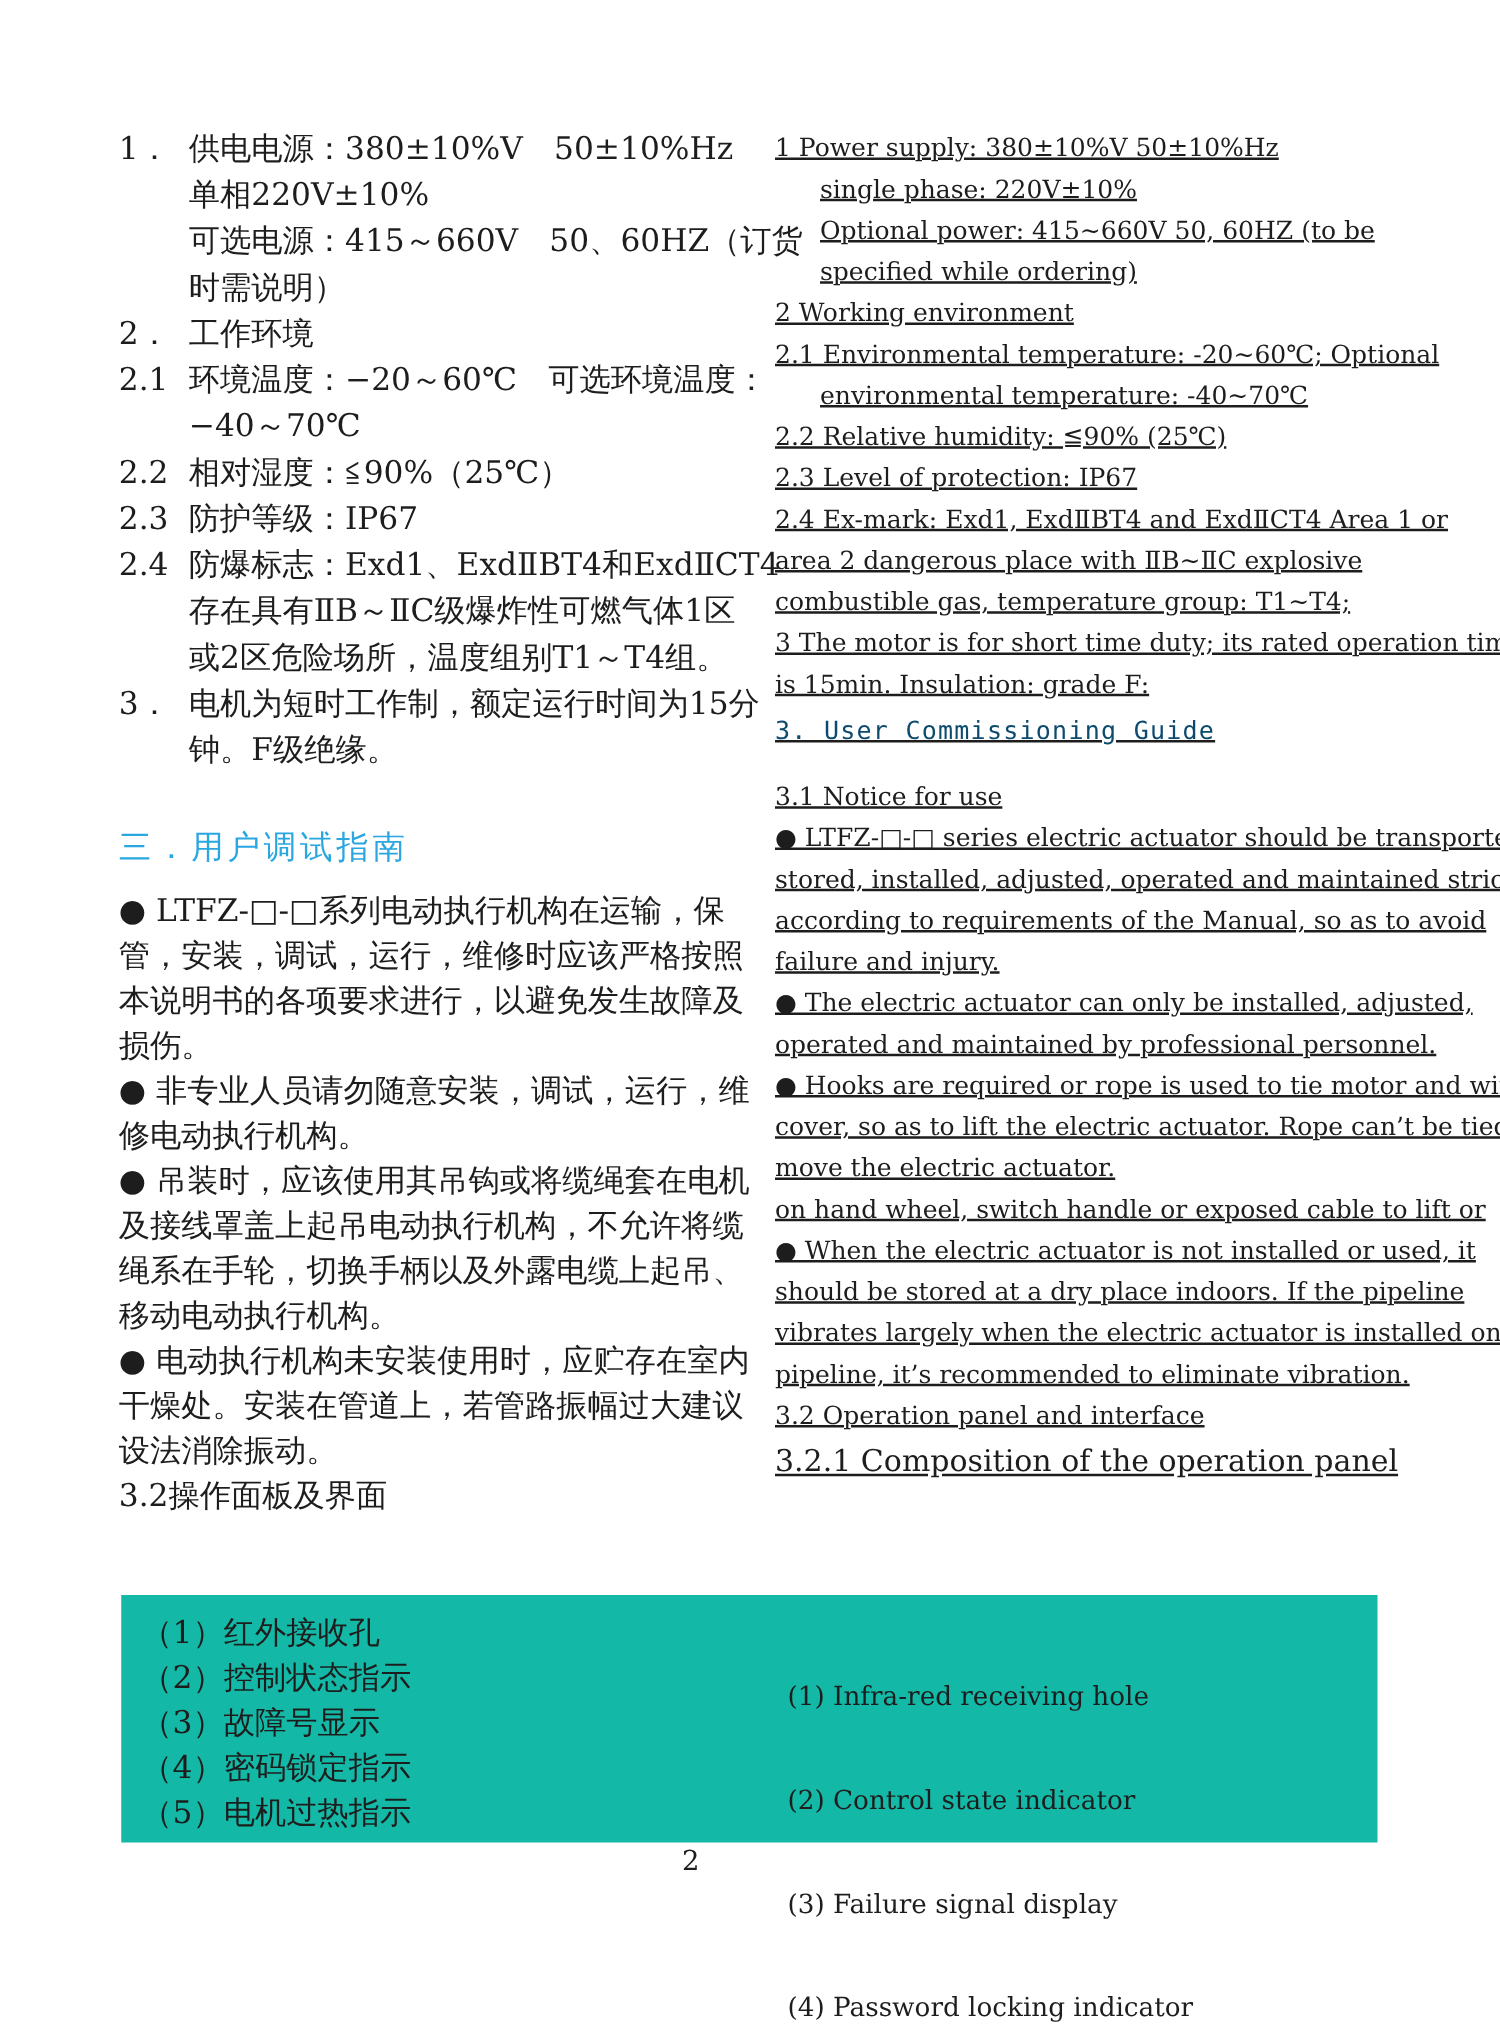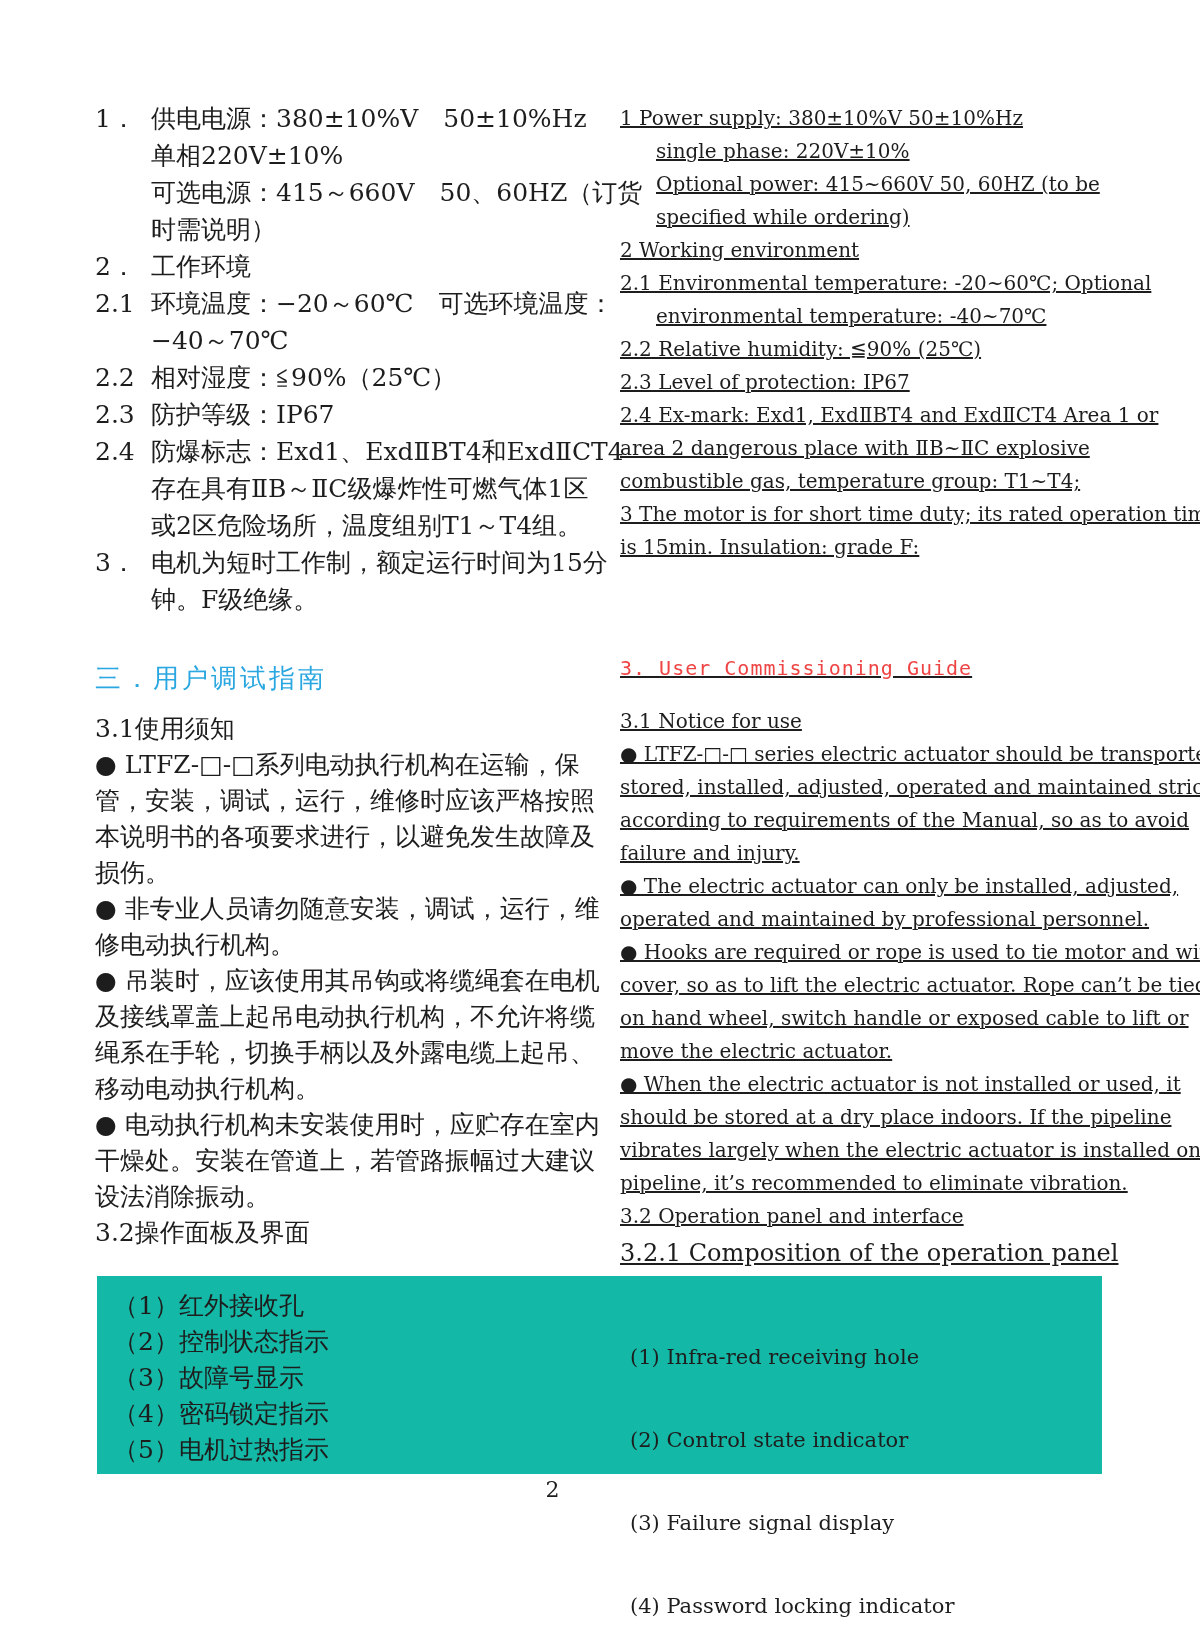--- a/index.html
+++ b/index.html
@@ -22,23 +22,22 @@
     color:#2aa7e0;letter-spacing:3px;
     font-family:"DejaVu Sans","Liberation Sans",sans-serif;
   }
   .cn-para{margin-top:13px;}
   .cn-para .line{font-size:25px;line-height:36px;white-space:nowrap;}
   
   .col-right{position:absolute;left:620px;top:102px;width:496px;text-decoration:underline;}
   .en-spec .line{font-size:20px;line-height:33px;white-space:nowrap;}
   .en-spec .ind{padding-left:36px;}
   .en-heading{
-    margin-top:84px;
     font-size:20px;line-height:40px;
-    color:#ef4444;letter-spacing:1px;
+    color:#0c4a6e;letter-spacing:1px;
     font-family:"DejaVu Sans Mono","Liberation Mono",monospace;
   }
   .en-para{margin-top:17px;}
   .en-para .line{font-size:20px;line-height:33px;white-space:nowrap;}
   .en-para .panel-h{font-size:24px;line-height:40px;}
   
   .blue-box{
     position:absolute;left:97px;top:1276px;
     width:1005px;height:198px;
     background:#14b8a6;
@@ -114,21 +113,20 @@
         </div>
       <div class="spec-line">
           <span class="spec-num"></span>
           <span class="spec-text">钟。F级绝缘。</span>
         </div>
     </div>
 
     <div class="cn-heading">三．用户调试指南</div>
 
     <div class="cn-para">
-      <div class="line">3.1使用须知</div>
       <div class="line">● LTFZ-□-□系列电动执行机构在运输，保</div>
       <div class="line">管，安装，调试，运行，维修时应该严格按照</div>
       <div class="line">本说明书的各项要求进行，以避免发生故障及</div>
       <div class="line">损伤。</div>
       <div class="line">● 非专业人员请勿随意安装，调试，运行，维</div>
       <div class="line">修电动执行机构。</div>
       <div class="line">● 吊装时，应该使用其吊钩或将缆绳套在电机</div>
       <div class="line">及接线罩盖上起吊电动执行机构，不允许将缆</div>
       <div class="line">绳系在手轮，切换手柄以及外露电缆上起吊、</div>
       <div class="line">移动电动执行机构。</div>
@@ -162,22 +160,22 @@
     <div class="en-para">
       <div class="line">3.1 Notice for use</div>
       <div class="line">● LTFZ-□-□ series electric actuator should be transported,</div>
       <div class="line">stored, installed, adjusted, operated and maintained strictly</div>
       <div class="line">according to requirements of the Manual, so as to avoid</div>
       <div class="line">failure and injury.</div>
       <div class="line">● The electric actuator can only be installed, adjusted,</div>
       <div class="line">operated and maintained by professional personnel.</div>
       <div class="line">● Hooks are required or rope is used to tie motor and wiring</div>
       <div class="line">cover, so as to lift the electric actuator. Rope can’t be tied</div>
+      <div class="line">move the electric actuator.</div>
       <div class="line">on hand wheel, switch handle or exposed cable to lift or</div>
-      <div class="line">move the electric actuator.</div>
       <div class="line">● When the electric actuator is not installed or used, it</div>
       <div class="line">should be stored at a dry place indoors. If the pipeline</div>
       <div class="line">vibrates largely when the electric actuator is installed on</div>
       <div class="line">pipeline, it’s recommended to eliminate vibration.</div>
       <div class="line">3.2 Operation panel and interface</div>
       <div class="line panel-h">3.2.1 Composition of the operation panel</div>
     </div>
   </div>
 
   <div class="blue-box">

